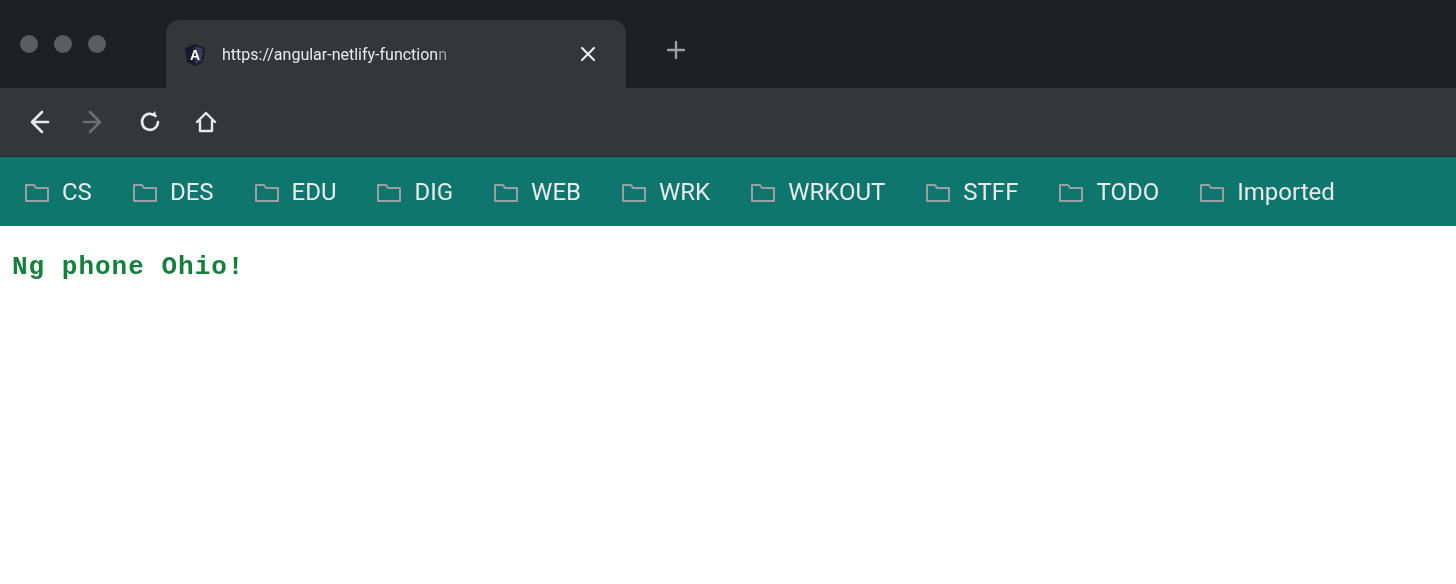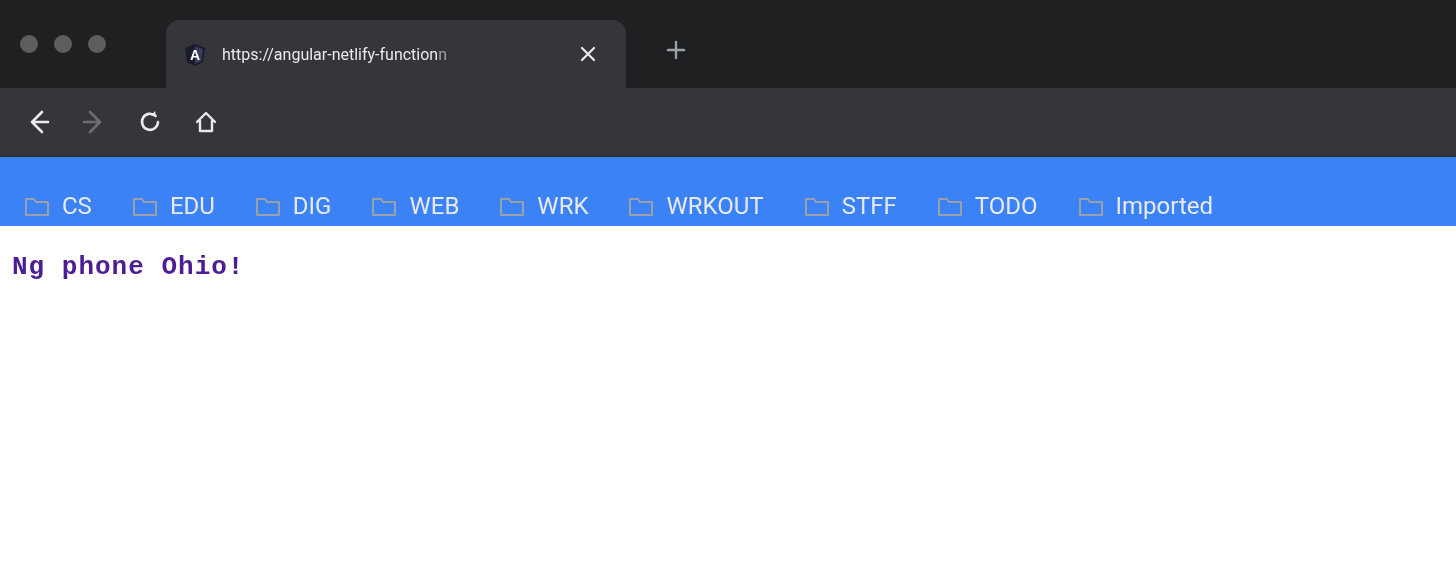--- a/index.html
+++ b/index.html
@@ -124,23 +124,23 @@
       color: #e8eaed;
       font-size: 25px;
       white-space: nowrap;
       letter-spacing: 0.2px;
     }
     .url .path {
       color: #9aa0a6;
     }
     .bookmarks-bar {
       height: 70px;
-      background: #3b82f6;
-      display: flex;
-      align-items: flex-end;
+      background: #0f766e;
+      display: flex;
+      align-items: center;
       padding: 0 14px;
       gap: 20px;
       border-top: 1px solid #2a2b2e;
     }
     .bookmark {
       display: flex;
       align-items: center;
       gap: 12px;
       padding: 6px 10px;
       color: #e8eaed;
@@ -151,21 +151,21 @@
     .folder-icon {
       color: #9aa0a6;
       display: flex;
       align-items: center;
     }
     .page-content {
       padding: 26px 12px;
       font-family: "Courier New", Courier, monospace;
       font-size: 26px;
       font-weight: bold;
-      color: #4c1d95;
+      color: #15803d;
       letter-spacing: 1px;
     }
   </style>
 </head>
 <body>
 
 <div class="browser-chrome">
 
   <div class="tab-strip">
     <div class="window-controls">
@@ -232,20 +232,28 @@
           </svg>
         </span>
       <span>CS</span>
     </div>
     <div class="bookmark">
       <span class="folder-icon">
           <svg width="26" height="22" viewBox="0 0 26 22">
             <path d="M2 4 H10 L12 7 H24 V20 H2 Z" stroke="#9aa0a6" stroke-width="2" fill="none" stroke-linejoin="round"></path>
           </svg>
         </span>
+      <span>DES</span>
+    </div>
+    <div class="bookmark">
+      <span class="folder-icon">
+          <svg width="26" height="22" viewBox="0 0 26 22">
+            <path d="M2 4 H10 L12 7 H24 V20 H2 Z" stroke="#9aa0a6" stroke-width="2" fill="none" stroke-linejoin="round"></path>
+          </svg>
+        </span>
       <span>EDU</span>
     </div>
     <div class="bookmark">
       <span class="folder-icon">
           <svg width="26" height="22" viewBox="0 0 26 22">
             <path d="M2 4 H10 L12 7 H24 V20 H2 Z" stroke="#9aa0a6" stroke-width="2" fill="none" stroke-linejoin="round"></path>
           </svg>
         </span>
       <span>DIG</span>
     </div>

